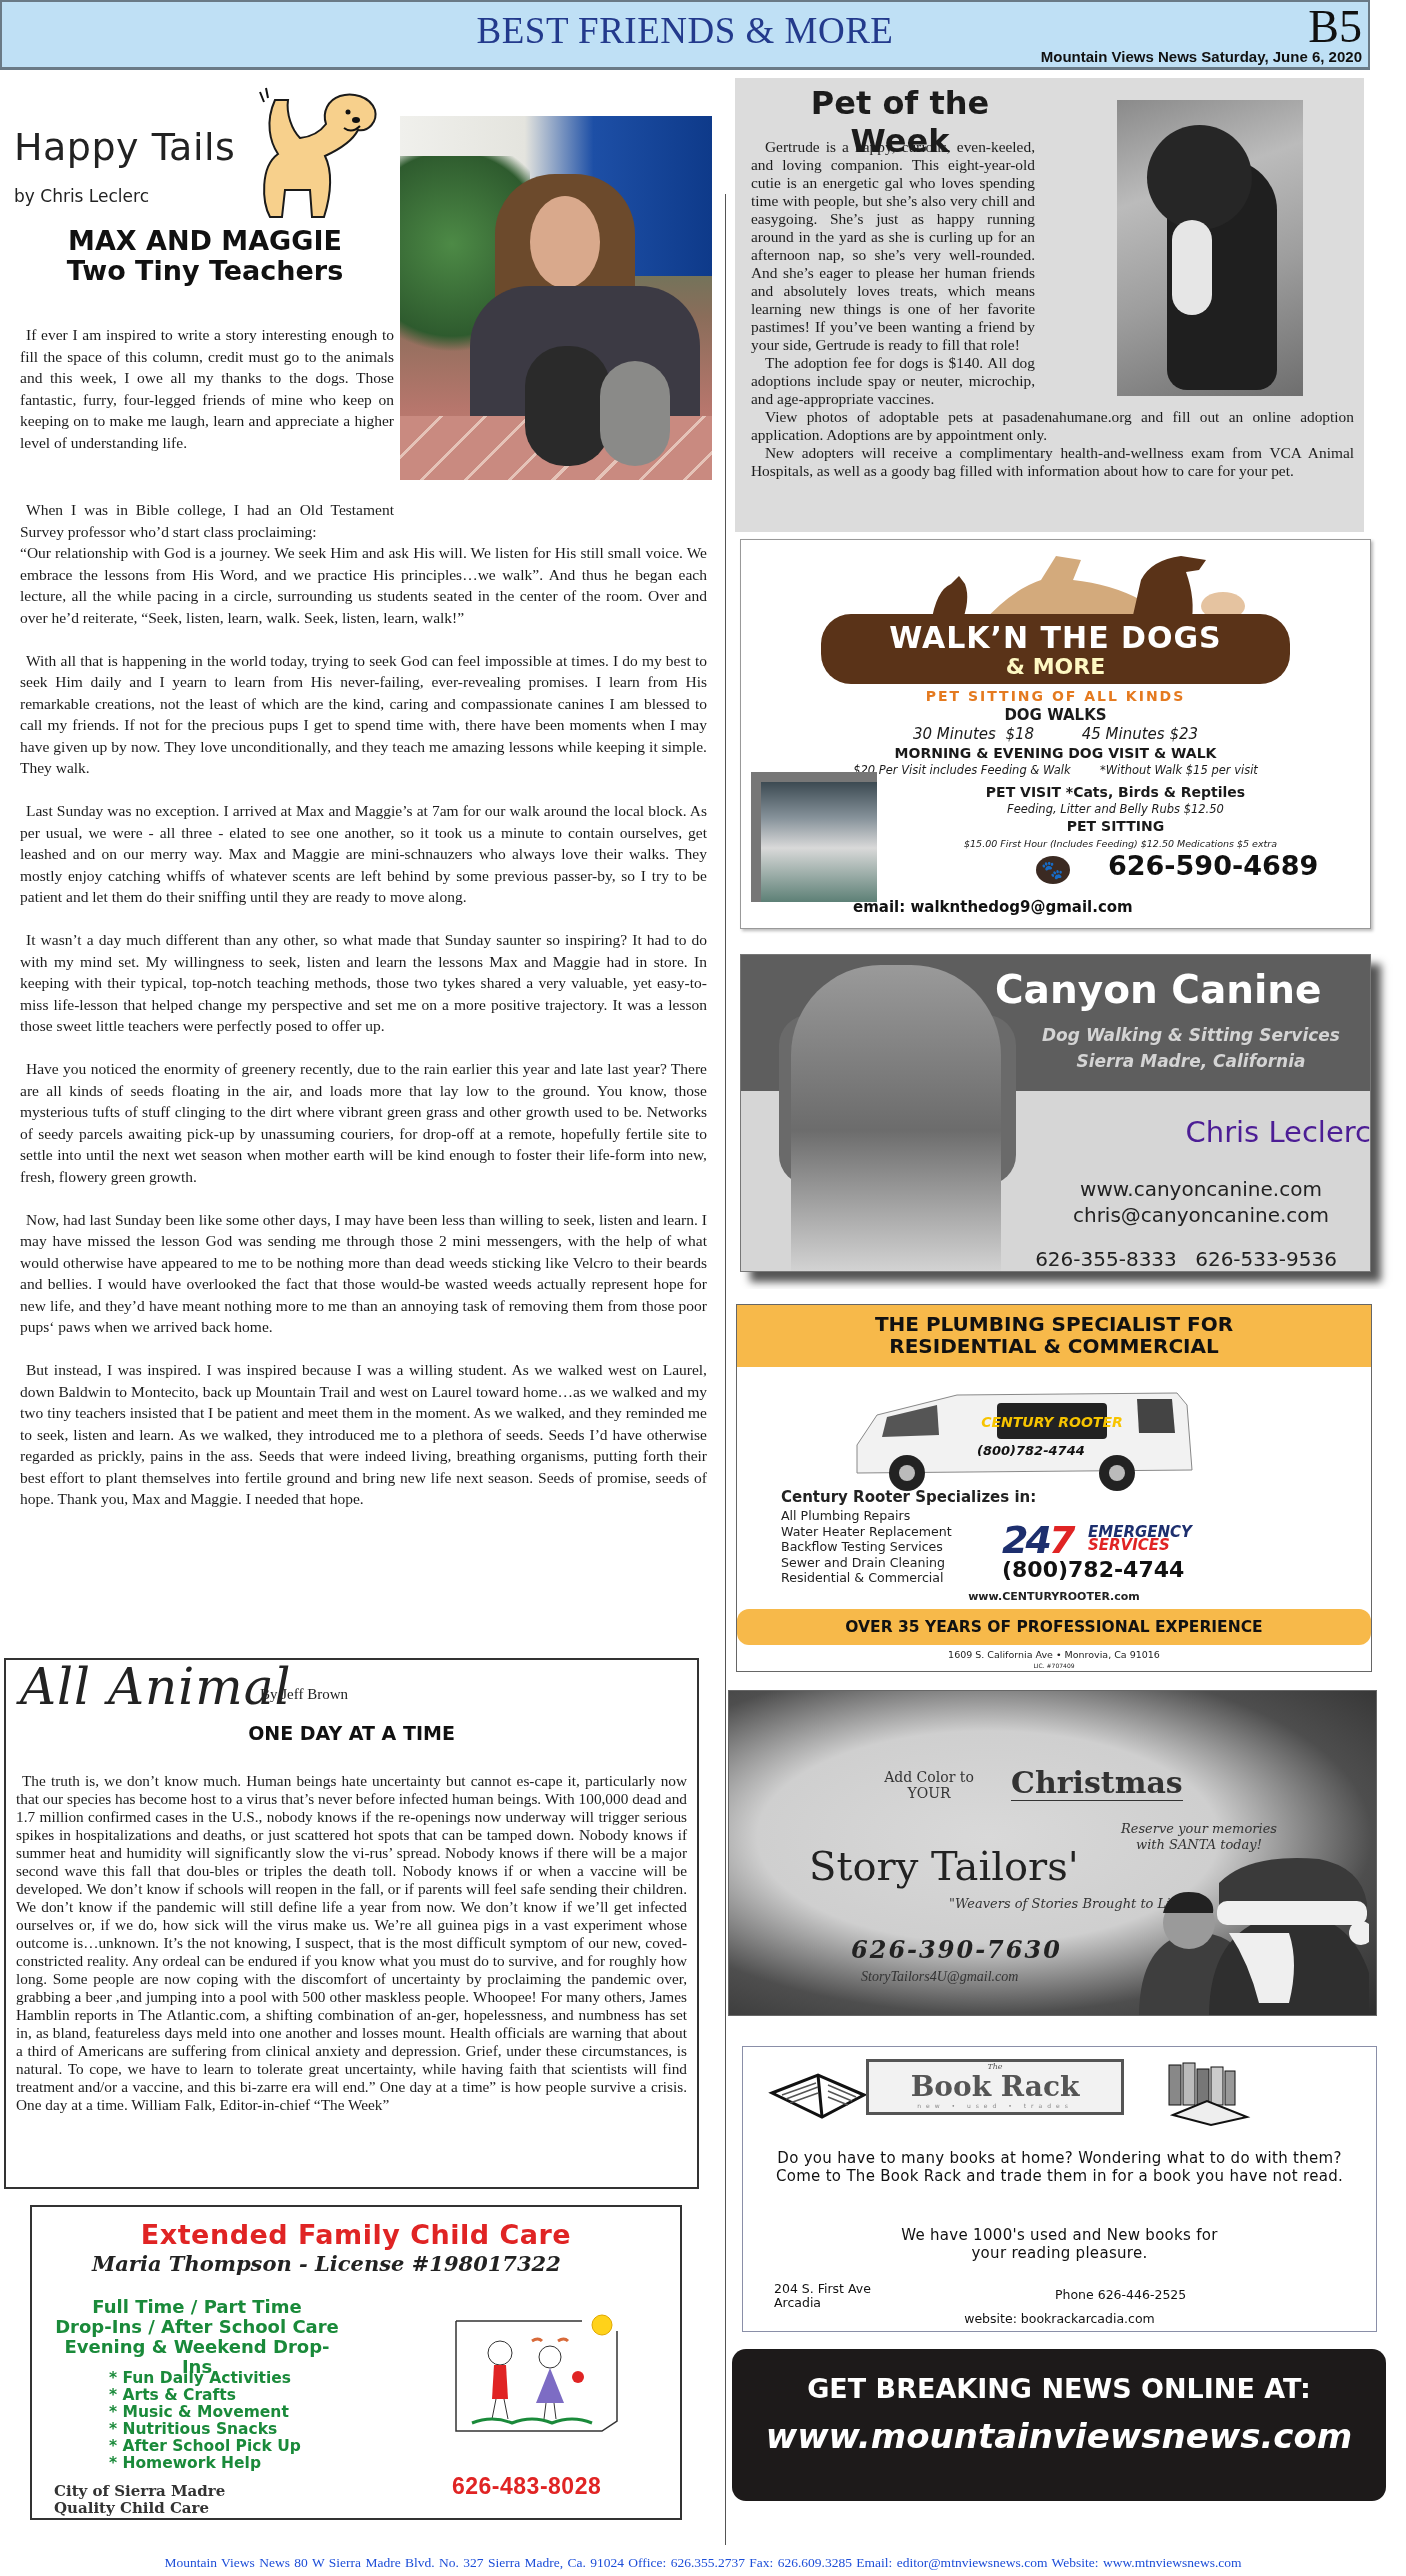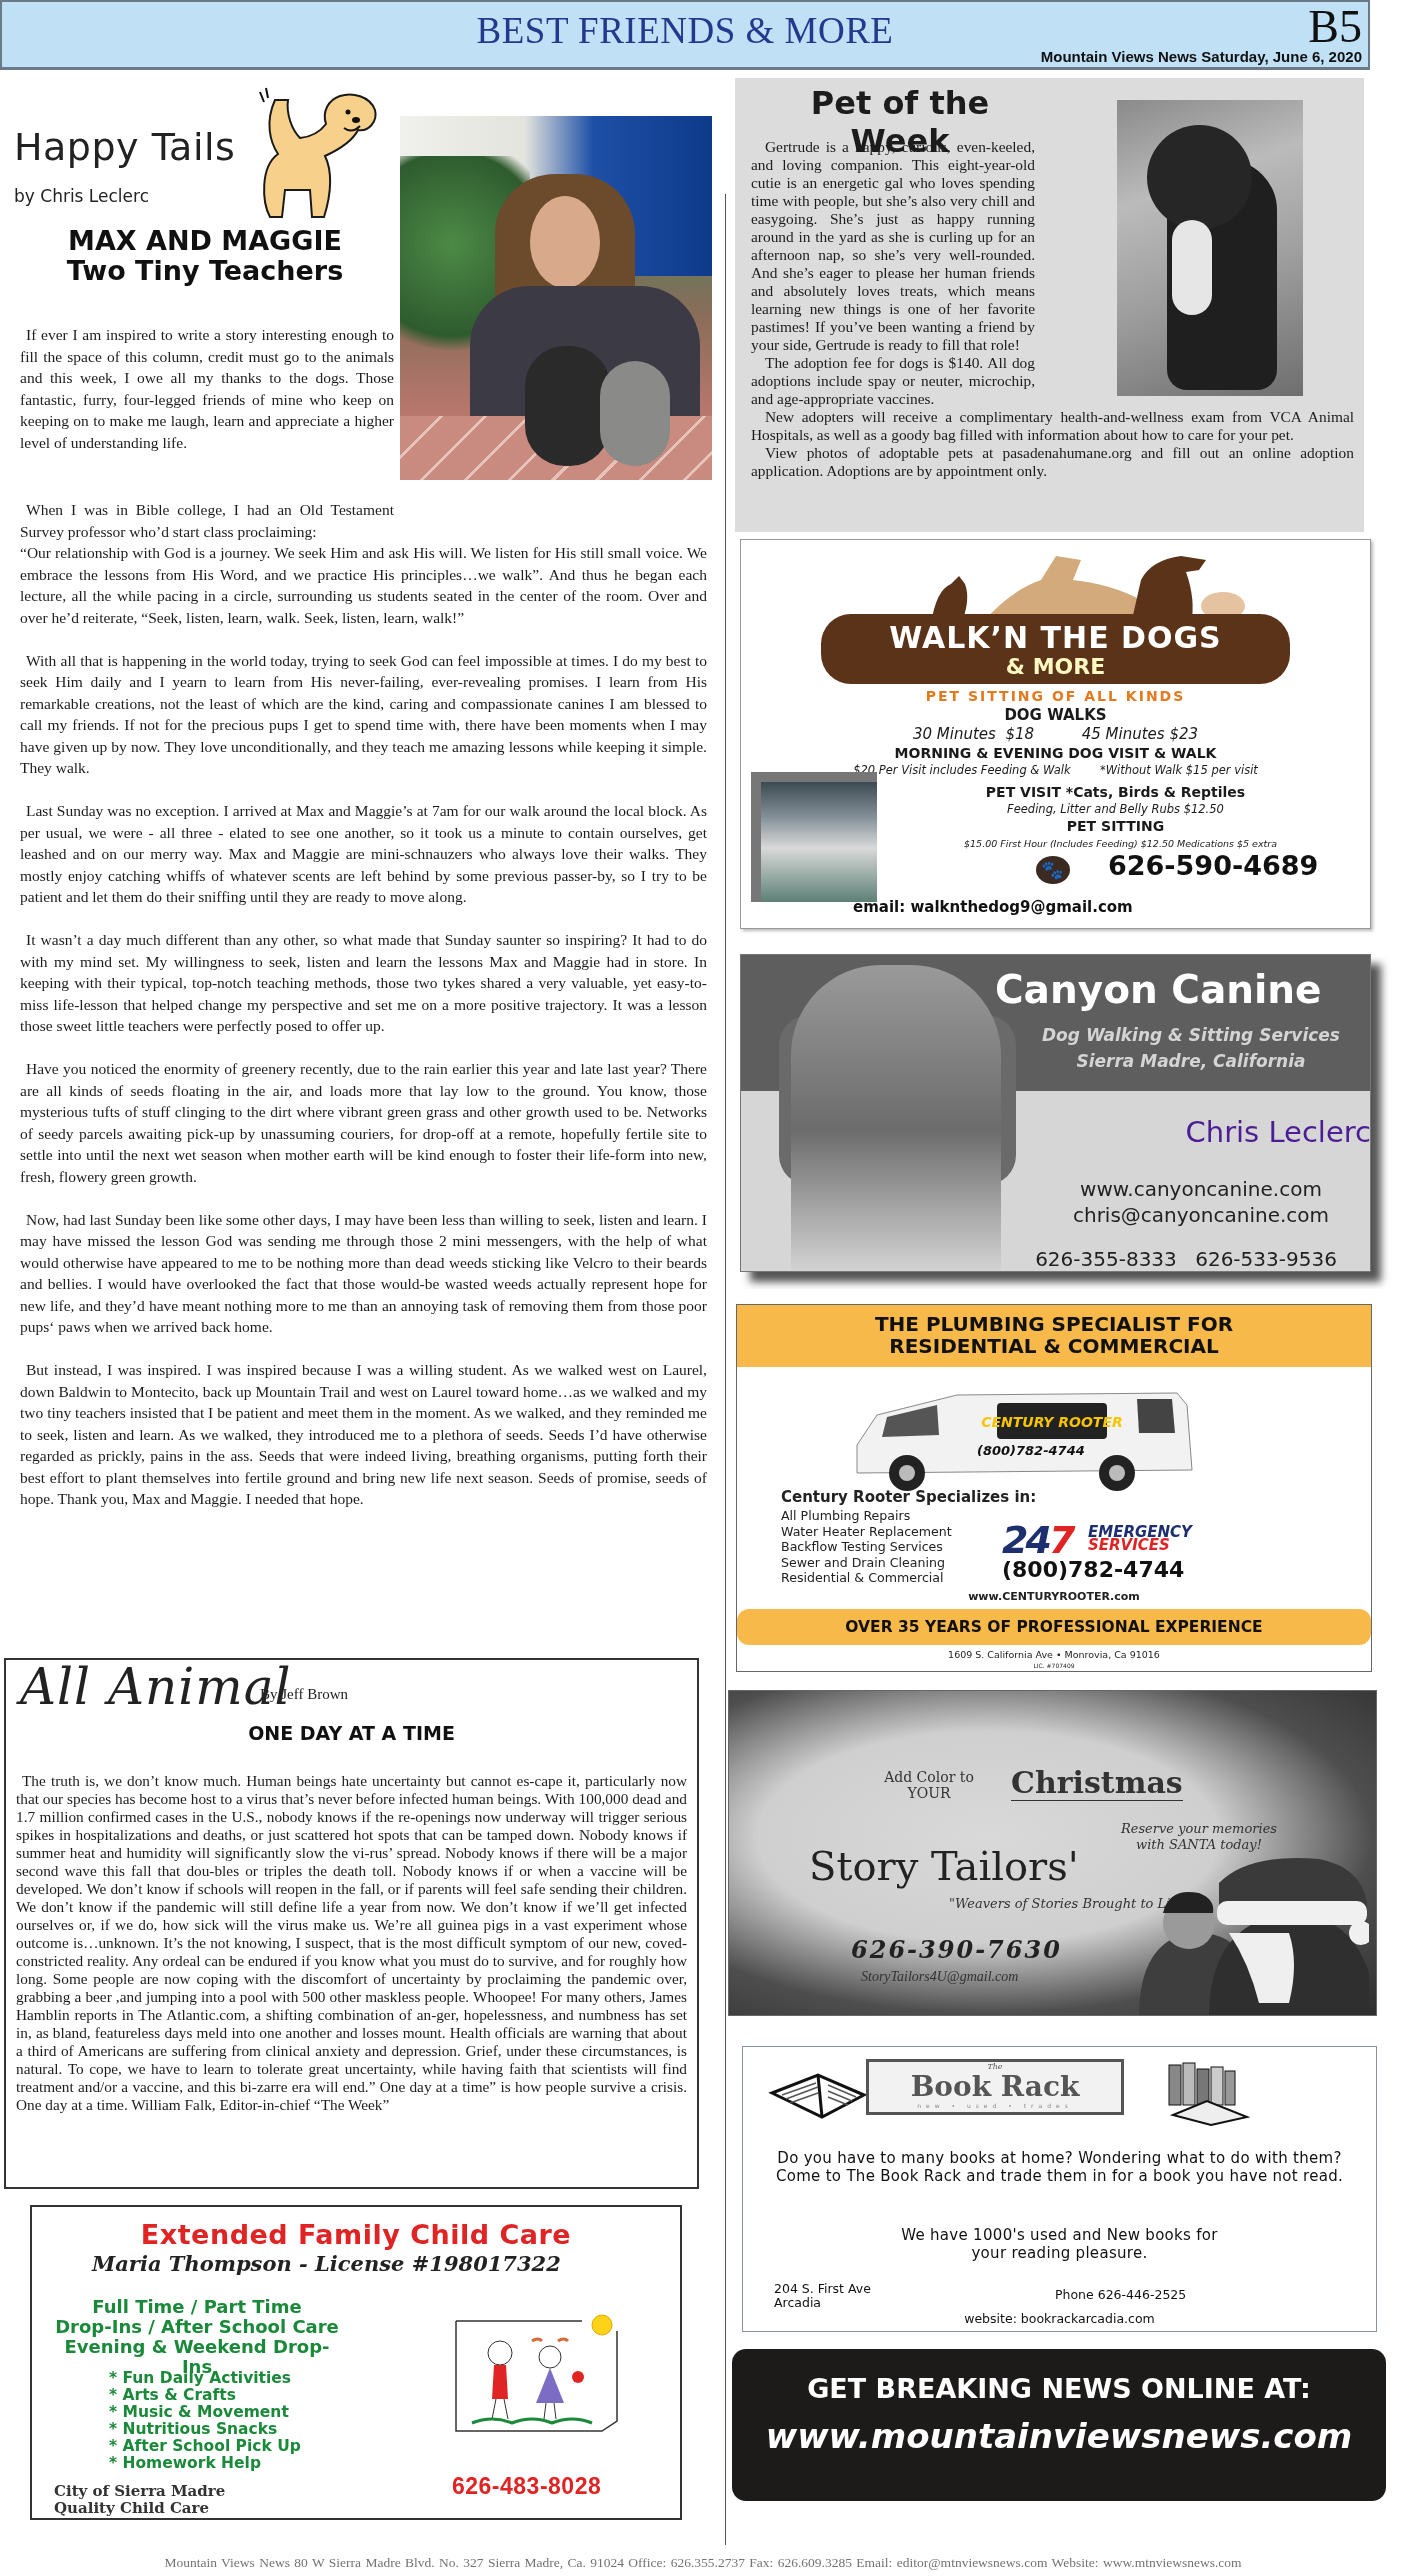--- a/index.html
+++ b/index.html
@@ -144,21 +144,21 @@
   .book-addr { position: absolute; left: 31px; top: 235px; font-family: "DejaVu Sans", sans-serif; font-size: 12.5px; line-height: 14px; color: #111; }
   .book-phone { position: absolute; left: 312px; top: 240px; font-family: "DejaVu Sans", sans-serif; font-size: 12.5px; color: #111; }
   .book-web { position: absolute; left: 0; right: 0; top: 264px; text-align: center; font-family: "DejaVu Sans", sans-serif; font-size: 12.5px; color: #111; }
 
   
   .breaking { position: absolute; left: 732px; top: 2349px; width: 654px; height: 152px; background: #1d1a1a; border-radius: 14px; text-align: center; color: #fff; }
   .breaking .l1 { font-family: "DejaVu Sans", sans-serif; font-weight: bold; font-size: 27px; padding-top: 24px; letter-spacing: 0; }
   .breaking .l2 { font-family: "DejaVu Sans", sans-serif; font-style: italic; font-weight: bold; font-size: 34px; padding-top: 12px; }
 
   
-  .footer { position: absolute; left: 0; right: 0; top: 2555px; text-align: center; font-family: "Liberation Serif", serif; font-size: 13.5px; color: #737373; word-spacing: 1px; }
+  .footer { position: absolute; left: 0; right: 0; top: 2555px; text-align: center; font-family: "Liberation Serif", serif; font-size: 13.5px; color: #1d4ed8; word-spacing: 1px; }
 </style>
 </head>
 <body>
 
 <header class="masthead">
   <div class="section-title">BEST FRIENDS &amp; MORE</div>
   <div class="page-no">B5</div>
   <div class="dateline">Mountain Views News  Saturday, June 6, 2020</div>
 </header>
 
@@ -252,22 +252,22 @@
 <section class="pet-week">
   <div class="pw-title">Pet of the Week</div>
   <div class="pw-photo">
     <div class="dog-body"></div>
       <div class="dog-head"></div>
       <div class="dog-chest"></div>
   </div>
   <div class="pw-body">
     <p class="narrow">Gertrude is a happy, curious, even-keeled, and loving companion. This eight-year-old cutie is an energetic gal who loves spending time with people, but she’s also very chill and easygoing. She’s just as happy running around in the yard as she is curling up for an afternoon nap, so she’s very well-rounded. And she’s eager to please her human friends and absolutely loves treats, which means learning new things is one of her favorite pastimes!  If you’ve been wanting a friend by your side, Gertrude is ready to fill that role!</p>
     <p class="narrow">The adoption fee for dogs is $140. All dog adoptions include spay or neuter, microchip, and age-appropriate vaccines.</p>
+    <p>View photos of adoptable pets at pasadenahumane.org and fill out an online adoption application. Adoptions are by appointment only.</p>
     <p style="text-indent:14px;">New adopters will receive a complimentary health-and-wellness exam from VCA Animal Hospitals, as well as a goody bag filled with information about how to care for your pet.</p>
-    <p>View photos of adoptable pets at pasadenahumane.org and fill out an online adoption application. Adoptions are by appointment only.</p>
   </div>
 </section>
 
 <aside class="ad-box walk-ad">
   <svg class="walk-logo-art" viewBox="0 0 420 80">
     <path d="M20 70 Q60 60 100 70 L120 62 Z" fill="#d3aa7c"></path>
     <path d="M90 74 Q95 40 110 34 L118 26 L124 34 Q130 50 120 74 Z" fill="#5a3318"></path>
     <path d="M140 74 Q170 40 200 30 L215 6 L240 10 L232 30 Q270 34 300 50 L305 74 Z" fill="#d3aa7c"></path>
     <path d="M290 74 L300 30 Q310 10 340 6 L365 10 L358 20 L345 22 Q355 50 350 74 Z" fill="#5a3318"></path>
     <ellipse cx="382" cy="56" rx="22" ry="14" fill="#e5c3a0"></ellipse>

